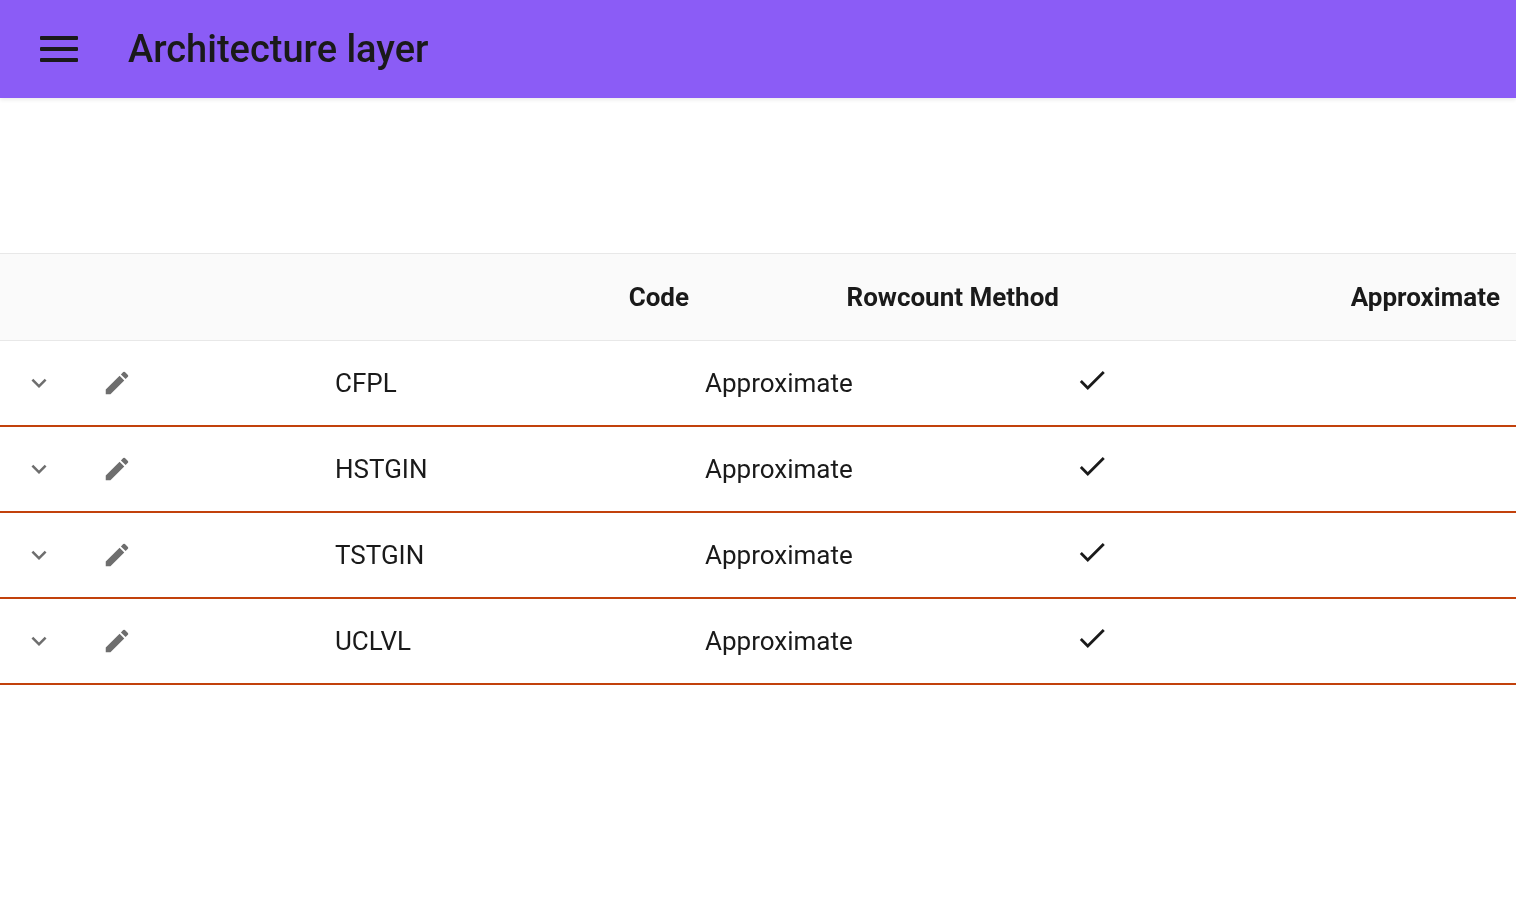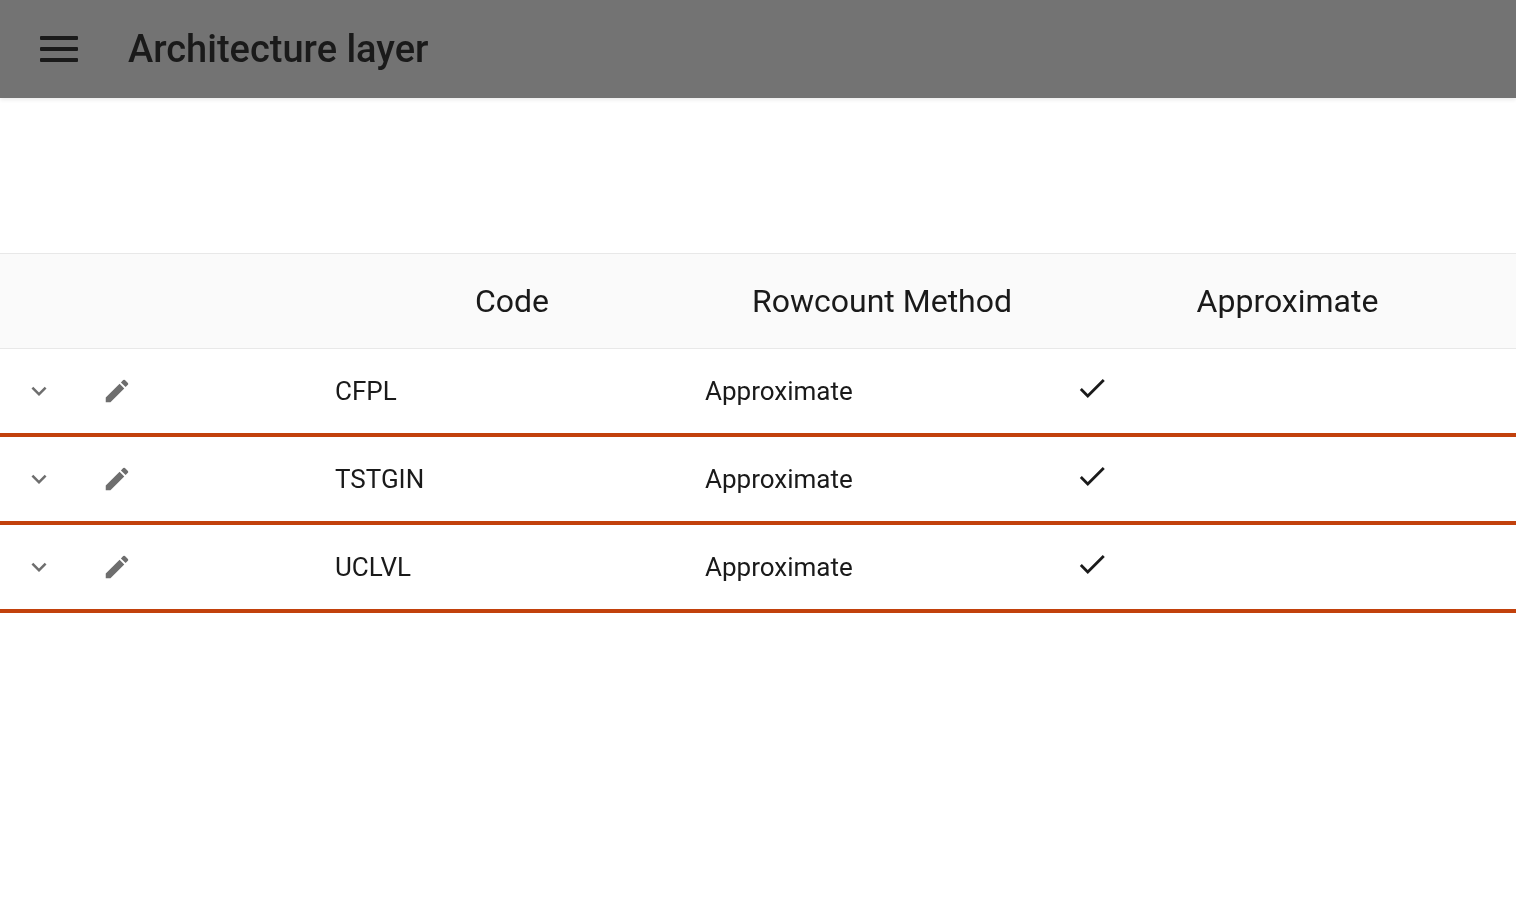--- a/index.html
+++ b/index.html
@@ -6,21 +6,21 @@
       margin: 0;
       padding: 0;
       box-sizing: border-box;
     }
     body {
       font-family: -apple-system, BlinkMacSystemFont, "Segoe UI", Roboto, Helvetica, Arial, sans-serif;
       background: #ffffff;
       color: #1a1a1a;
     }
     .header {
-      background: #737373;
+      background: #8b5cf6;
       height: 98px;
       display: flex;
       align-items: center;
       padding: 0 40px;
       box-shadow: 0 2px 4px rgba(0,0,0,0.08);
     }
     .menu-icon {
       width: 38px;
       height: 38px;
       cursor: pointer;
@@ -48,42 +48,42 @@
     .table {
       width: 100%;
       border-collapse: collapse;
     }
     .table thead tr {
       background: #fafafa;
       border-top: 1px solid #e8e8e8;
       border-bottom: 1px solid #e8e8e8;
     }
     .table th {
-      text-align: center;
-      font-weight: 400;
-      font-size: 32px;
+      text-align: right;
+      font-weight: 700;
+      font-size: 26px;
       color: #1a1a1a;
       padding: 28px 16px;
     }
     .table th.col-actions {
       width: 335px;
     }
     .table th.col-code {
       width: 370px;
       padding-left: 0;
     }
     .table th.col-method {
       width: 370px;
       padding-left: 0;
     }
     .table th.col-updateable {
       padding-left: 0;
     }
     .table tbody tr {
-      border-bottom: 4px solid #c2410c;
+      border-bottom: 2px solid #c2410c;
     }
     .table td {
       font-size: 26px;
       color: #1a1a1a;
       padding: 22px 16px;
       vertical-align: middle;
     }
     .table td.cell-actions {
       padding-left: 24px;
     }
@@ -171,20 +171,41 @@
                   <path d="M7.41 8.59 12 13.17l4.59-4.58L18 10l-6 6-6-6 1.41-1.41z"></path>
                 </svg>
               </span>
               <span class="icon-btn">
                 <svg viewBox="0 0 24 24">
                   <path d="M3 17.25V21h3.75L17.81 9.94l-3.75-3.75L3 17.25zM20.71 7.04a1 1 0 0 0 0-1.41l-2.34-2.34a1 1 0 0 0-1.41 0l-1.83 1.83 3.75 3.75 1.83-1.83z"></path>
                 </svg>
               </span>
             </div>
           </td>
+          <td class="cell-code">HSTGIN</td>
+          <td class="cell-method">Approximate</td>
+          <td class="cell-updateable"><span class="check-icon"><svg viewBox="0 0 24 24">
+                <path d="M9 16.17 4.83 12l-1.42 1.41L9 19 21 7l-1.41-1.41z"></path>
+              </svg></span></td>
+        </tr>
+        <tr>
+          <td class="cell-actions">
+            <div class="row-actions">
+              <span class="icon-btn">
+                <svg viewBox="0 0 24 24">
+                  <path d="M7.41 8.59 12 13.17l4.59-4.58L18 10l-6 6-6-6 1.41-1.41z"></path>
+                </svg>
+              </span>
+              <span class="icon-btn">
+                <svg viewBox="0 0 24 24">
+                  <path d="M3 17.25V21h3.75L17.81 9.94l-3.75-3.75L3 17.25zM20.71 7.04a1 1 0 0 0 0-1.41l-2.34-2.34a1 1 0 0 0-1.41 0l-1.83 1.83 3.75 3.75 1.83-1.83z"></path>
+                </svg>
+              </span>
+            </div>
+          </td>
           <td class="cell-code">TSTGIN</td>
           <td class="cell-method">Approximate</td>
           <td class="cell-updateable"><span class="check-icon"><svg viewBox="0 0 24 24">
                 <path d="M9 16.17 4.83 12l-1.42 1.41L9 19 21 7l-1.41-1.41z"></path>
               </svg></span></td>
         </tr>
         <tr>
           <td class="cell-actions">
             <div class="row-actions">
               <span class="icon-btn">

